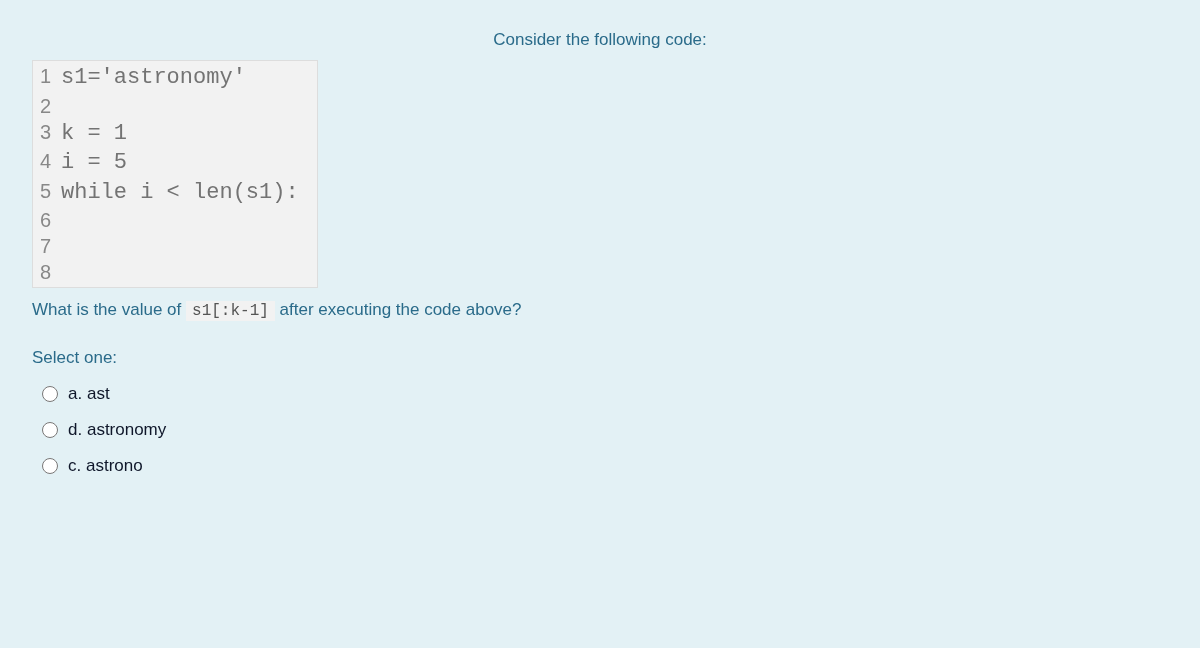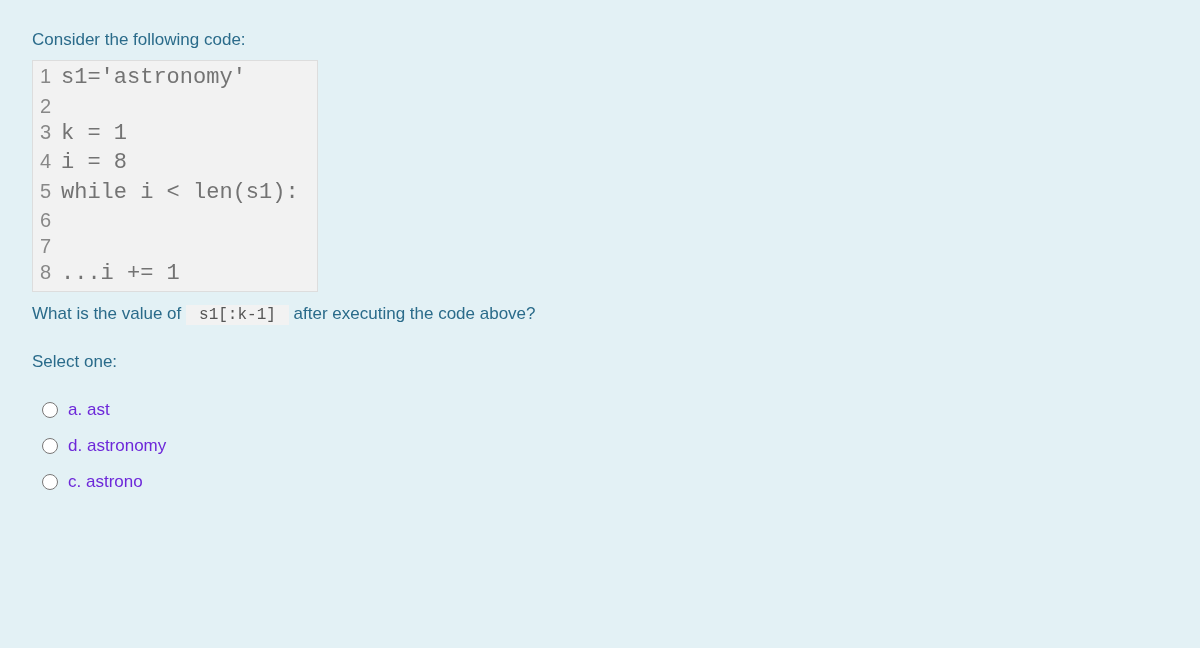--- a/index.html
+++ b/index.html
@@ -16,20 +16,21 @@
   }
   .card {
     margin: 10px 14px;
     padding: 20px 18px 30px 18px;
     background: #e3f1f5;
   }
   .intro-text {
     color: #2a6b8a;
     font-size: 17px;
     margin-bottom: 10px;
+    text-align: center;
   }
   .code-block {
     background: #f2f2f2;
     border: 1px solid #ddd;
     display: inline-block;
     padding: 2px 0;
     margin-bottom: 6px;
   }
   .code-line {
     display: flex;
@@ -53,47 +54,47 @@
     padding-right: 18px;
   }
   .question-text {
     color: #2a6b8a;
     font-size: 17px;
     margin: 6px 0 28px 0;
   }
   .question-text .inline-code {
     font-family: "Courier New", Courier, monospace;
     background: #f2f2f2;
-    padding: 1px 13px;
+    padding: 1px 6px;
     color: #555;
     font-size: 16px;
   }
   .select-label {
     color: #2a6b8a;
     font-size: 17px;
-    margin-bottom: 20px;
+    margin-bottom: 8px;
   }
   .options {
     margin-left: 10px;
   }
   .option {
     display: flex;
     align-items: center;
     margin: 0;
     padding: 8px 0;
     cursor: pointer;
   }
   .option input[type="radio"] {
     width: 16px;
     height: 16px;
     margin: 0 10px 0 0;
     cursor: pointer;
   }
   .option-label {
-    color: #6d28d9;
+    color: #0f172a;
     font-size: 17px;
   }
 </style>
 </head>
 <body>
 
 <div class="card">
 
   <div class="intro-text">Consider the following code:</div>
 
@@ -104,35 +105,34 @@
     </div>
     <div class="code-line">
       <span class="line-num">2</span>
     </div>
     <div class="code-line">
       <span class="line-num">3</span>
       <span class="code-text">k = 1</span>
     </div>
     <div class="code-line">
       <span class="line-num">4</span>
-      <span class="code-text">i = 8</span>
+      <span class="code-text">i = 5</span>
     </div>
     <div class="code-line">
       <span class="line-num">5</span>
       <span class="code-text">while i &lt; len(s1):</span>
     </div>
     <div class="code-line">
       <span class="line-num">6</span>
     </div>
     <div class="code-line">
       <span class="line-num">7</span>
     </div>
     <div class="code-line">
       <span class="line-num">8</span>
-      <span class="code-text">...i += 1</span>
     </div>
   </div>
 
   <div class="question-text">
     <span>What is the value of </span><span class="inline-code">s1[:k-1]</span><span> after executing the code above?</span>
   </div>
 
   <div class="select-label">Select one:</div>
 
   <div class="options">

